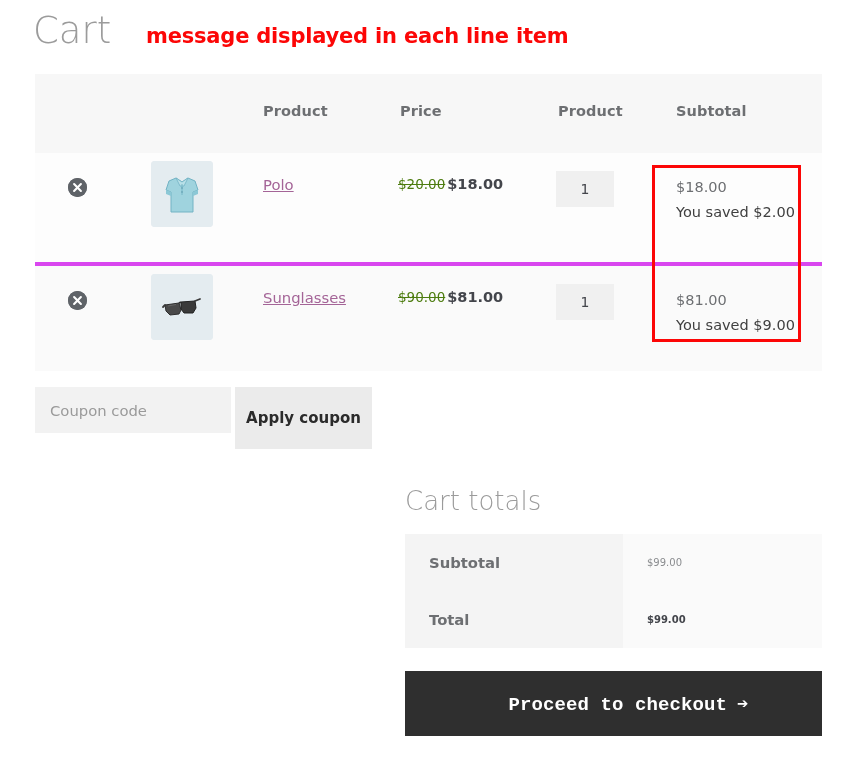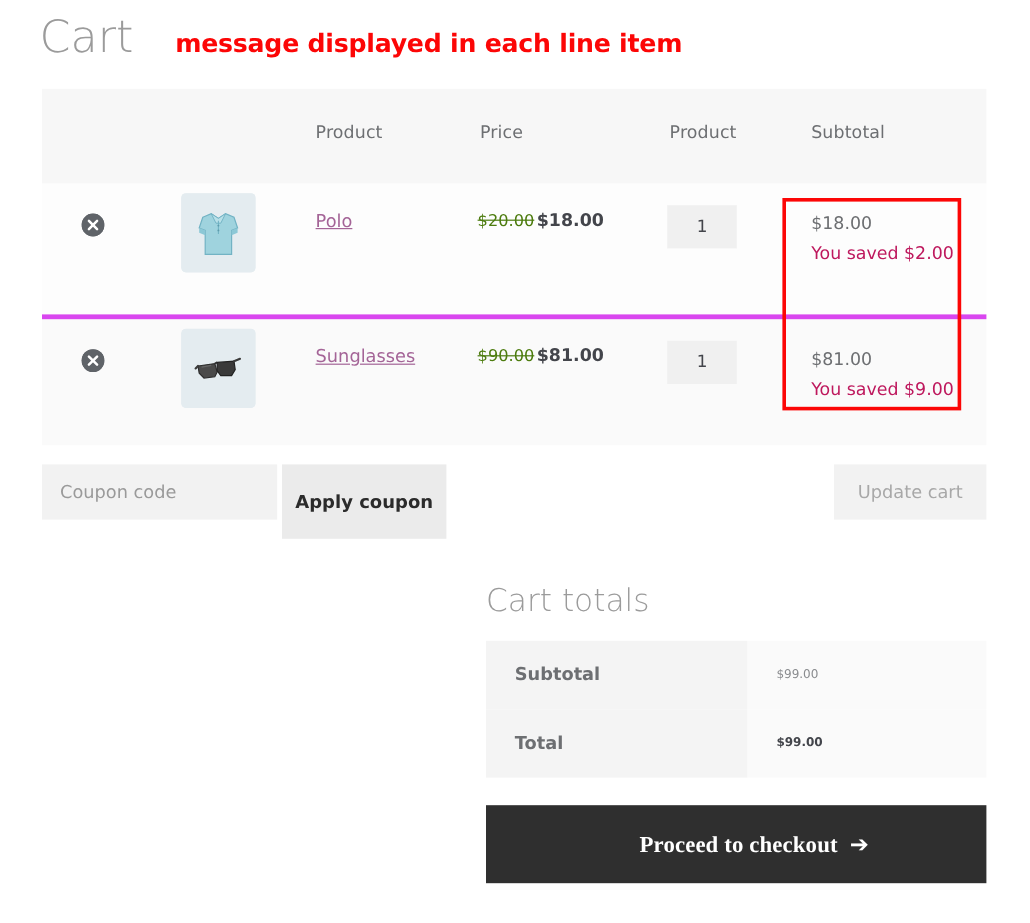--- a/index.html
+++ b/index.html
@@ -47,21 +47,21 @@
   .cart-thead {
     height: 79px;
     background: #f7f7f7;
     position: relative;
   }
   .th {
     position: absolute;
     top: 29px;
     font-size: 14.5px;
     color: #6d6f72;
-    font-weight: normal;
+    font-weight: bold;
     letter-spacing: .1px;
   }
   .th-product  { left: 228px; }
   .th-price    { left: 365px; }
   .th-quantity { left: 523px; }
   .th-subtotal { left: 641px; }
 
   .cart-row {
     position: relative;
     height: 109px;
@@ -139,21 +139,21 @@
     width: 150px;
   }
   .subtotal-amount {
     font-size: 14.5px;
     color: #6d6f72;
     line-height: 25px;
     display: block;
   }
   .saved-msg {
     font-size: 14.5px;
-    color: #be185d;
+    color: #404040;
     line-height: 25px;
     display: block;
   }
 
   
   .highlight-box {
     position: absolute;
     left: 652px; top: 153px;
     width: 149px; height: 177px;
     border: 3px solid #fc0606;
@@ -244,21 +244,21 @@
   .checkout-btn {
     position: absolute;
     left: 405px; top: 659px;
     width: 417px; height: 65px;
     background: #2f2f2f;
     border: none;
     color: #ffffff;
     font-size: 19px;
     font-weight: bold;
     cursor: pointer;
-    font-family: Liberation Serif, serif;
+    font-family: Liberation Mono, monospace;
     letter-spacing: .1px;
     padding-left: 36px;
   }
   .checkout-arrow { margin-left: 10px; font-weight: normal; font-size: 19px; }
 </style>
 </head>
 <body>
 
 <div id="page">
 
@@ -337,21 +337,20 @@
       </div>
     </div>
 
   </div>
 
   <div class="highlight-box"></div>
 
   <div class="actions-row">
     <input class="coupon-input" type="text" placeholder="Coupon code" style="">
     <button class="apply-coupon-btn">Apply coupon</button>
-    <button class="update-cart-btn">Update cart</button>
   </div>
 
   <div class="totals-wrap">
     <h2 class="totals-title">Cart totals</h2>
     <table class="totals-table">
       <tbody>
         <tr class="subtotal-row">
           <th>Subtotal</th>
           <td>$99.00</td>
         </tr>

